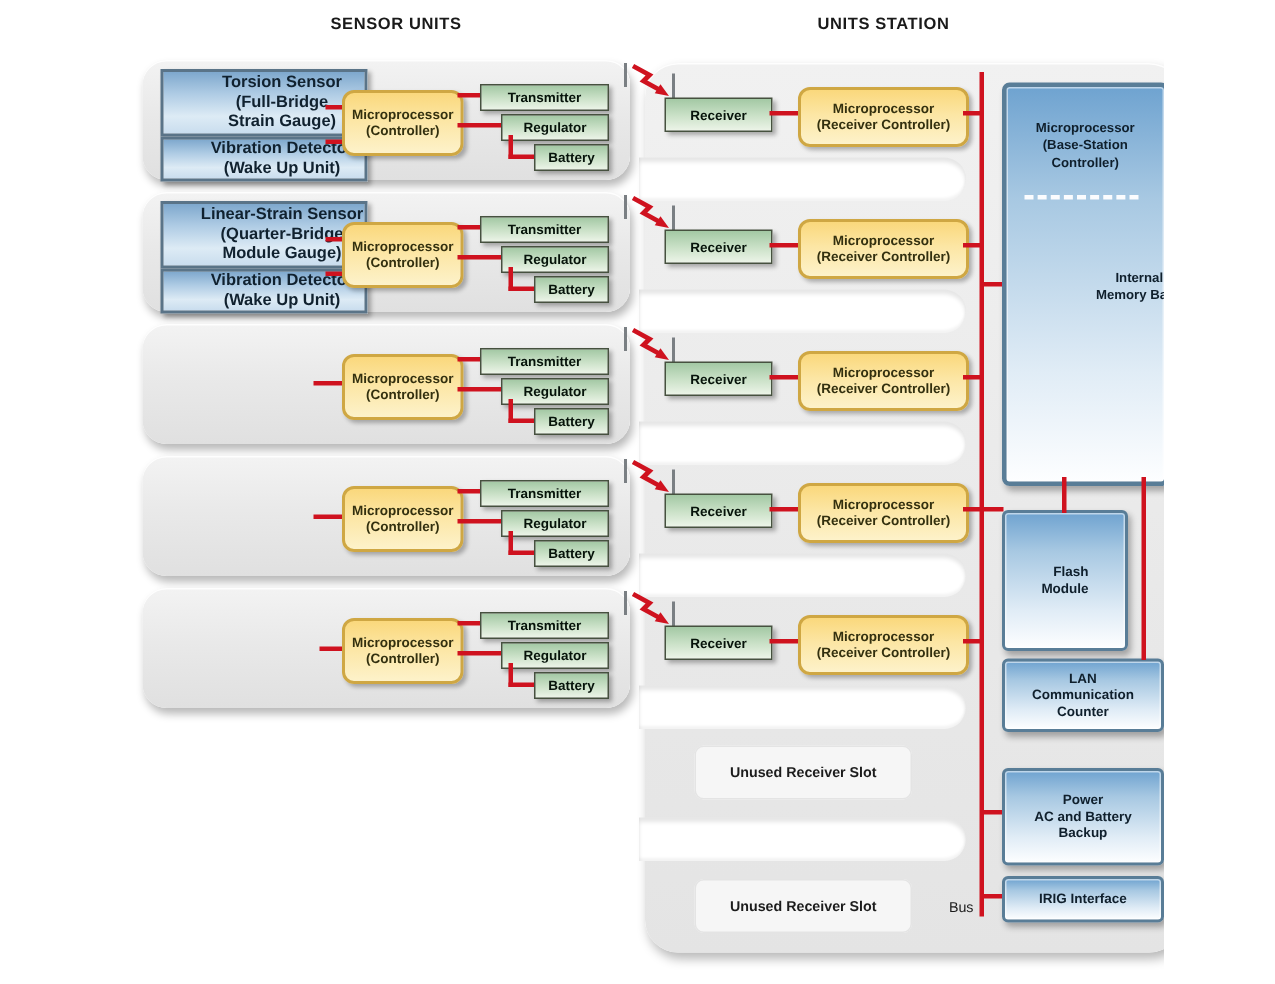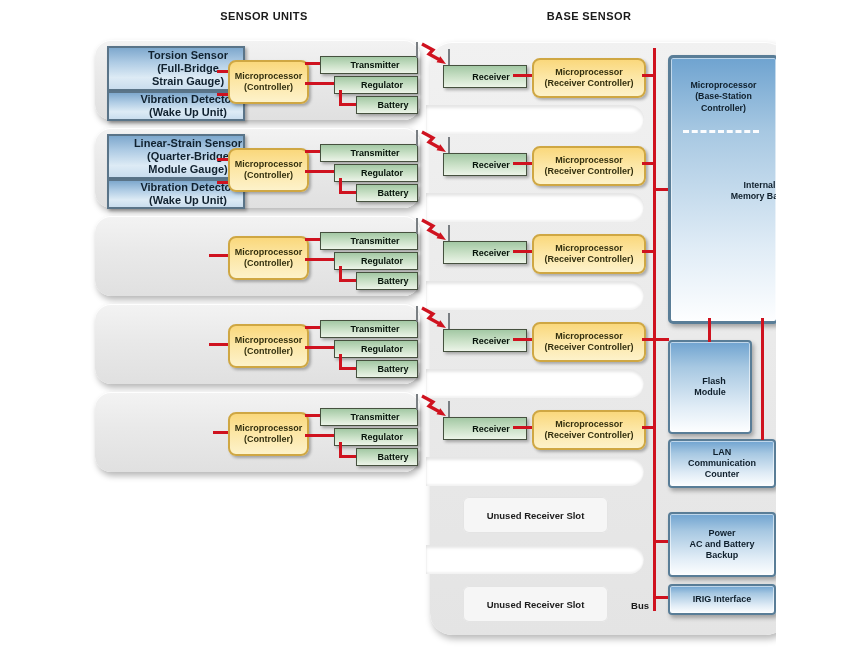--- a/index.html
+++ b/index.html
@@ -40,54 +40,54 @@
     background:linear-gradient(180deg,#fad87c 0%,#fce6a4 45%,#fdf2ca 100%);
     color:#33300f;font-size:9px;font-weight:bold;line-height:1.2;
     display:flex;align-items:center;justify-content:center;text-align:center;
     white-space:pre-line;box-shadow:2px 2px 3px rgba(0,0,0,.28);
   }
   .greenbox{
     border:1.5px solid #46513f;
     background:linear-gradient(180deg,#a3c8a4 0%,#cce2c9 55%,#ecf4e8 100%);
     color:#06130a;font-size:9px;font-weight:bold;
     display:flex;align-items:center;justify-content:center;text-align:left;
-    white-space:pre-line;box-shadow:2px 2px 3px rgba(0,0,0,.30);padding-left:12px;
+    white-space:pre-line;box-shadow:2px 2px 3px rgba(0,0,0,.30);
   }
   .modbox{
     border:2px solid #597d97;border-radius:4px;
     background:linear-gradient(180deg,#6fa3d0 0%,#a7c8e2 28%,#e0ecf6 72%,#fdfeff 100%);
     color:#0f1f2c;font-size:9px;font-weight:bold;line-height:1.25;
     display:flex;align-items:center;justify-content:center;text-align:center;
     white-space:pre-line;
     box-shadow:2px 3px 4px rgba(0,0,0,.30), inset 0 0 0 1px rgba(255,255,255,.55);
   }
   .bigmod{border-width:3px;border-radius:5px;}
   .slotbox{
     background:#f6f6f6;border-radius:6px;
     box-shadow:inset 0 0 0 1px #e4e4e4;
     color:#1c1c1c;font-size:9.5px;font-weight:600;
     display:flex;align-items:center;justify-content:center;text-align:center;
     white-space:pre-line;
   }
   .rline{background:#cf121f;}
   .antenna{width:2px;background:#7a7f83;}
-  .buslabel{font-size:9.5px;font-weight:bold;color:#1a1a1a;text-align:right;white-space:pre-line;}
+  .buslabel{font-size:9.5px;font-weight:normal;color:#1a1a1a;text-align:right;white-space:pre-line;}
   .dashes{border-top:3px dashed rgba(255,255,255,.95);height:0;}
   .bigtitle,.memlabel{
     width:100%;text-align:center;color:#0f1f2c;font-size:8.8px;font-weight:bold;
     line-height:1.3;white-space:pre-line;position:absolute;left:0;
   }
 </style>
 </head>
 <body>
 
 <div class="canvas">
 
   <div class="abs heading" style="left:164px;top:10px;width:200px;">SENSOR UNITS</div>
-  <div class="abs heading" style="left:489px;top:10px;width:200px;">BASE SENSOR</div>
+  <div class="abs heading" style="left:489px;top:10px;width:200px;">UNITS STATION</div>
 
   <div class="abs bspanel" style="left:430px;top:42px;width:358px;height:593px;"></div>
   <div class="abs notch" style="left:426px;top:105px;width:218px;height:29px;"></div>
   <div class="abs notch" style="left:426px;top:193px;width:218px;height:29px;"></div>
   <div class="abs notch" style="left:426px;top:281px;width:218px;height:29px;"></div>
   <div class="abs notch" style="left:426px;top:369px;width:218px;height:29px;"></div>
   <div class="abs notch" style="left:426px;top:457px;width:218px;height:29px;"></div>
   <div class="abs notch" style="left:426px;top:545px;width:218px;height:29px;"></div>
 
   <div class="abs srow" style="left:95px;top:40px;width:325px;height:80px;"></div>

